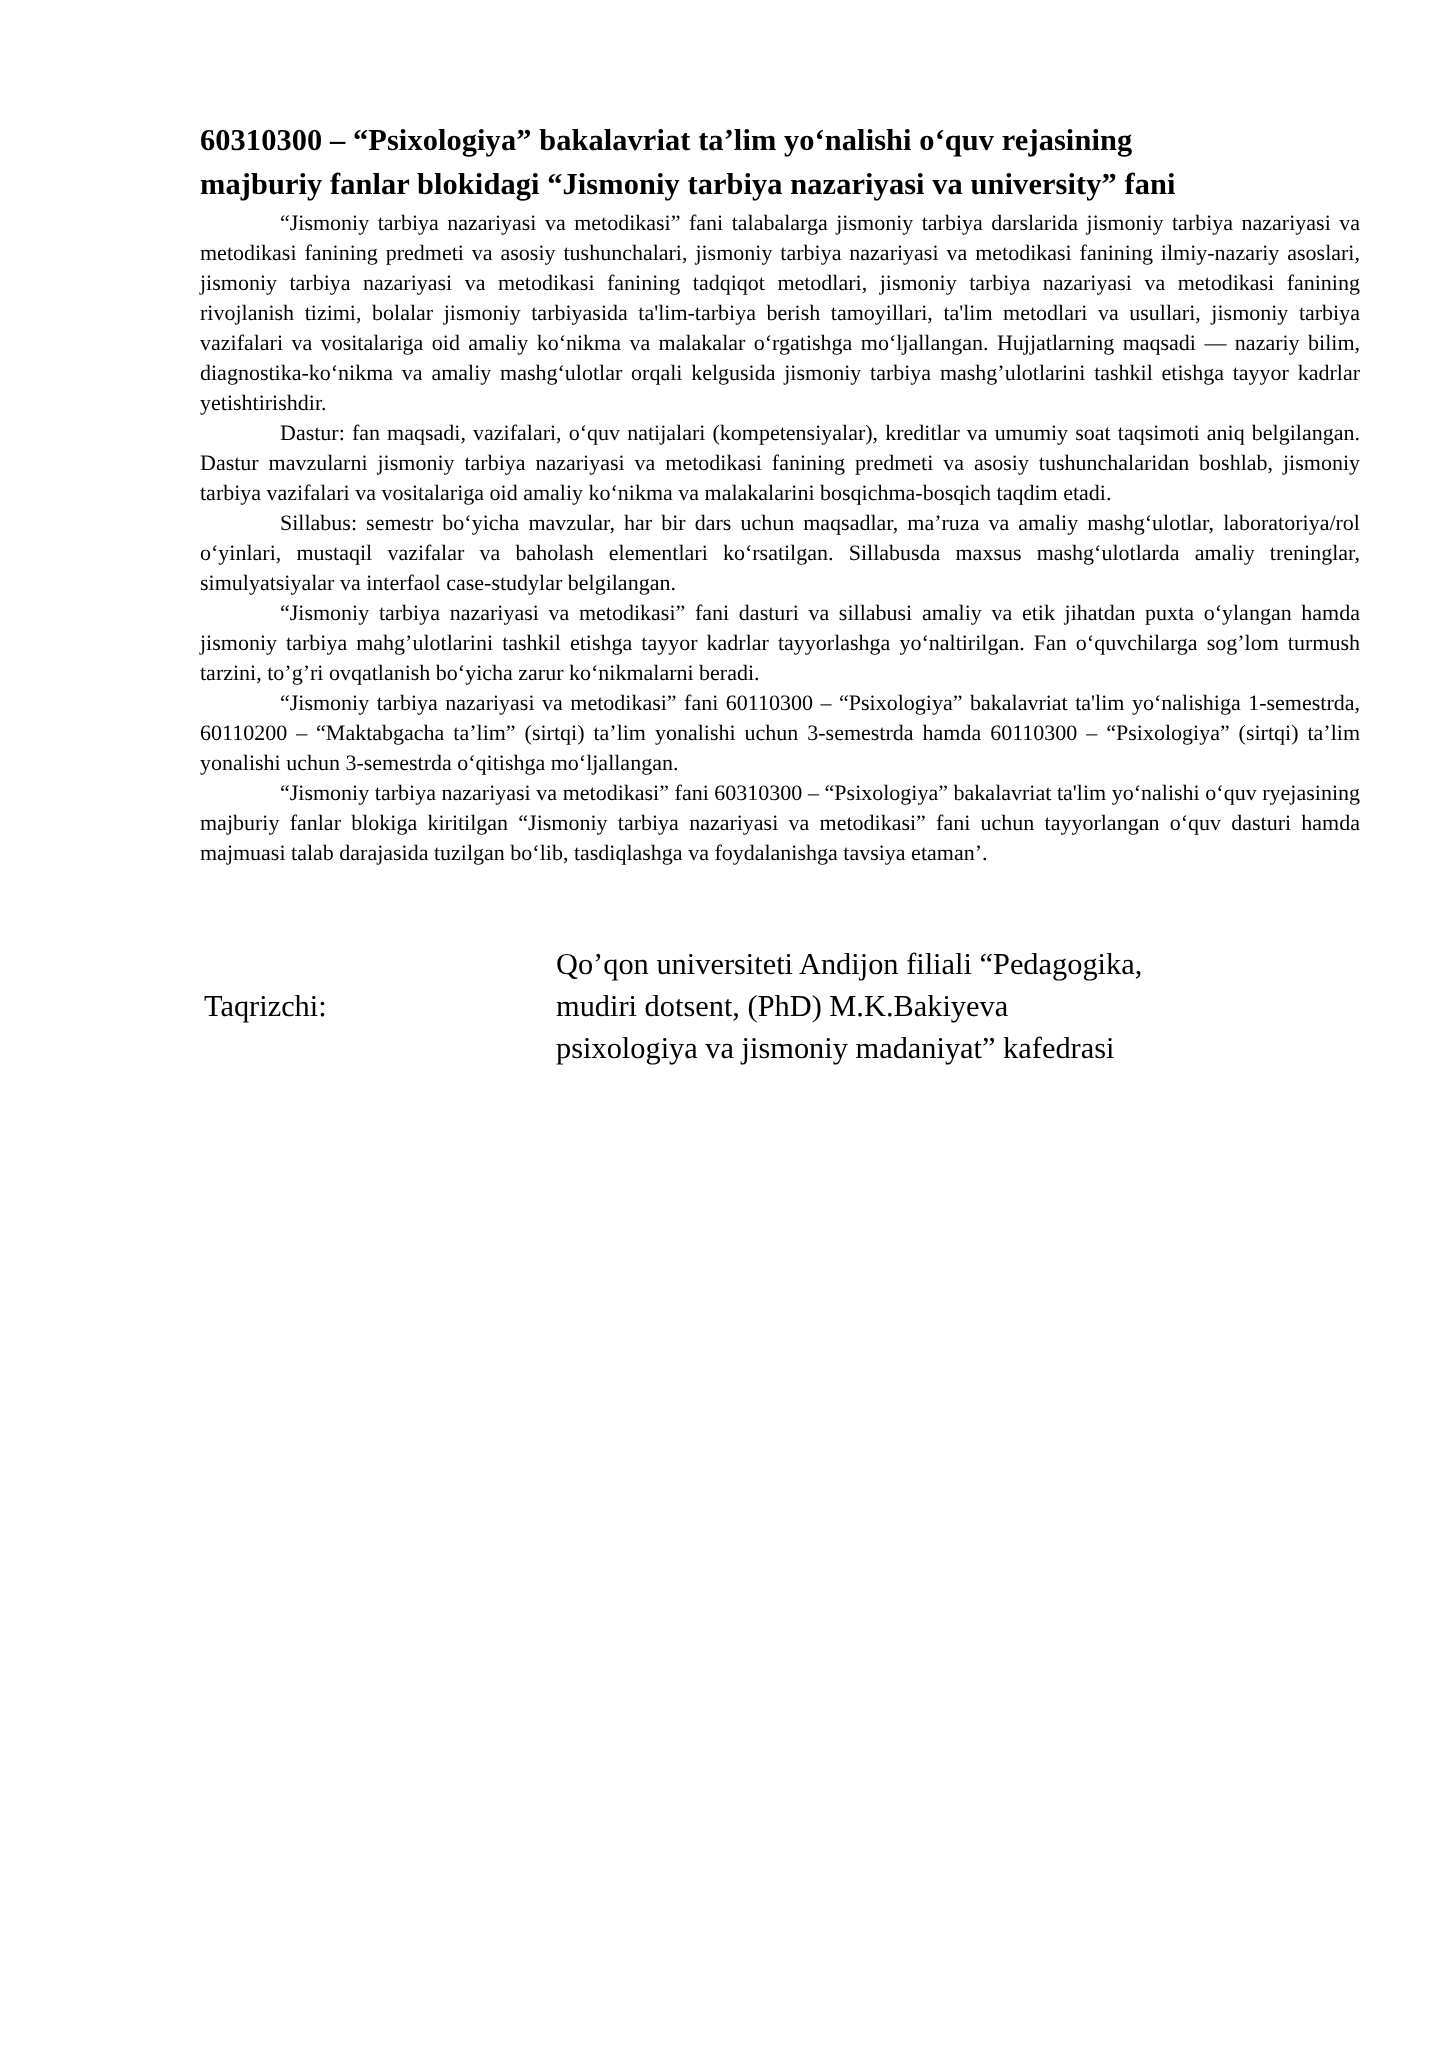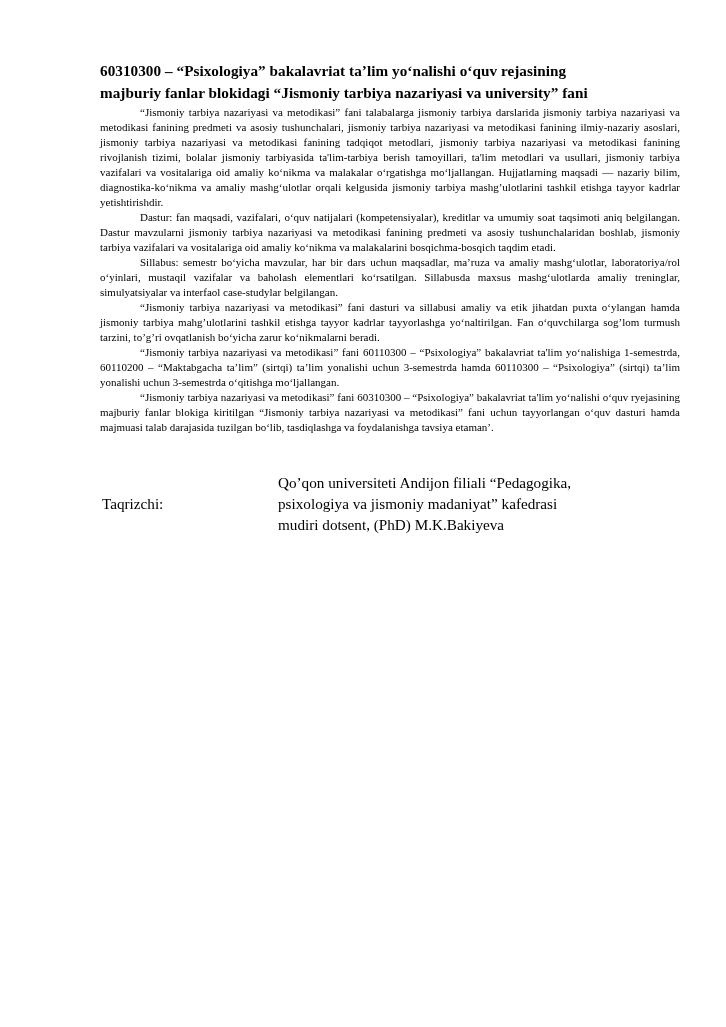--- a/index.html
+++ b/index.html
@@ -88,18 +88,18 @@
     <p>Sillabus: semestr bo‘yicha mavzular, har bir dars uchun maqsadlar, ma’ruza va amaliy mashg‘ulotlar, laboratoriya/rol o‘yinlari, mustaqil vazifalar va baholash elementlari ko‘rsatilgan. Sillabusda maxsus mashg‘ulotlarda amaliy treninglar, simulyatsiyalar va interfaol case-studylar belgilangan.</p>
     <p>“Jismoniy tarbiya nazariyasi va metodikasi” fani dasturi va sillabusi amaliy va etik jihatdan puxta o‘ylangan hamda jismoniy tarbiya mahg’ulotlarini tashkil etishga  tayyor kadrlar tayyorlashga yo‘naltirilgan. Fan o‘quvchilarga sog’lom turmush tarzini, to’g’ri ovqatlanish bo‘yicha zarur ko‘nikmalarni beradi.</p>
     <p>“Jismoniy tarbiya nazariyasi va metodikasi” fani 60110300 – “Psixologiya” bakalavriat ta'lim yo‘nalishiga 1-semestrda, 60110200 – “Maktabgacha ta’lim” (sirtqi) ta’lim yonalishi uchun 3-semestrda hamda 60110300 – “Psixologiya” (sirtqi) ta’lim yonalishi uchun 3-semestrda o‘qitishga mo‘ljallangan.</p>
     <p>“Jismoniy tarbiya nazariyasi va metodikasi” fani 60310300 – “Psixologiya” bakalavriat ta'lim yo‘nalishi o‘quv ryejasining majburiy fanlar blokiga kiritilgan “Jismoniy tarbiya nazariyasi va metodikasi” fani uchun tayyorlangan o‘quv dasturi hamda majmuasi talab darajasida tuzilgan bo‘lib, tasdiqlashga va foydalanishga tavsiya etaman’.</p>
   </div>
 
   <div class="sig">
     <div class="sig-label">Taqrizchi:</div>
     <div class="sig-body">
       <span>Qo’qon universiteti Andijon  filiali “Pedagogika,</span>
+      <span>mudiri dotsent, (PhD) M.K.Bakiyeva</span>
       <span>psixologiya va jismoniy madaniyat” kafedrasi</span>
-      <span>mudiri dotsent, (PhD) M.K.Bakiyeva</span>
     </div>
   </div>
 
 </div>
 
 </body></html>

